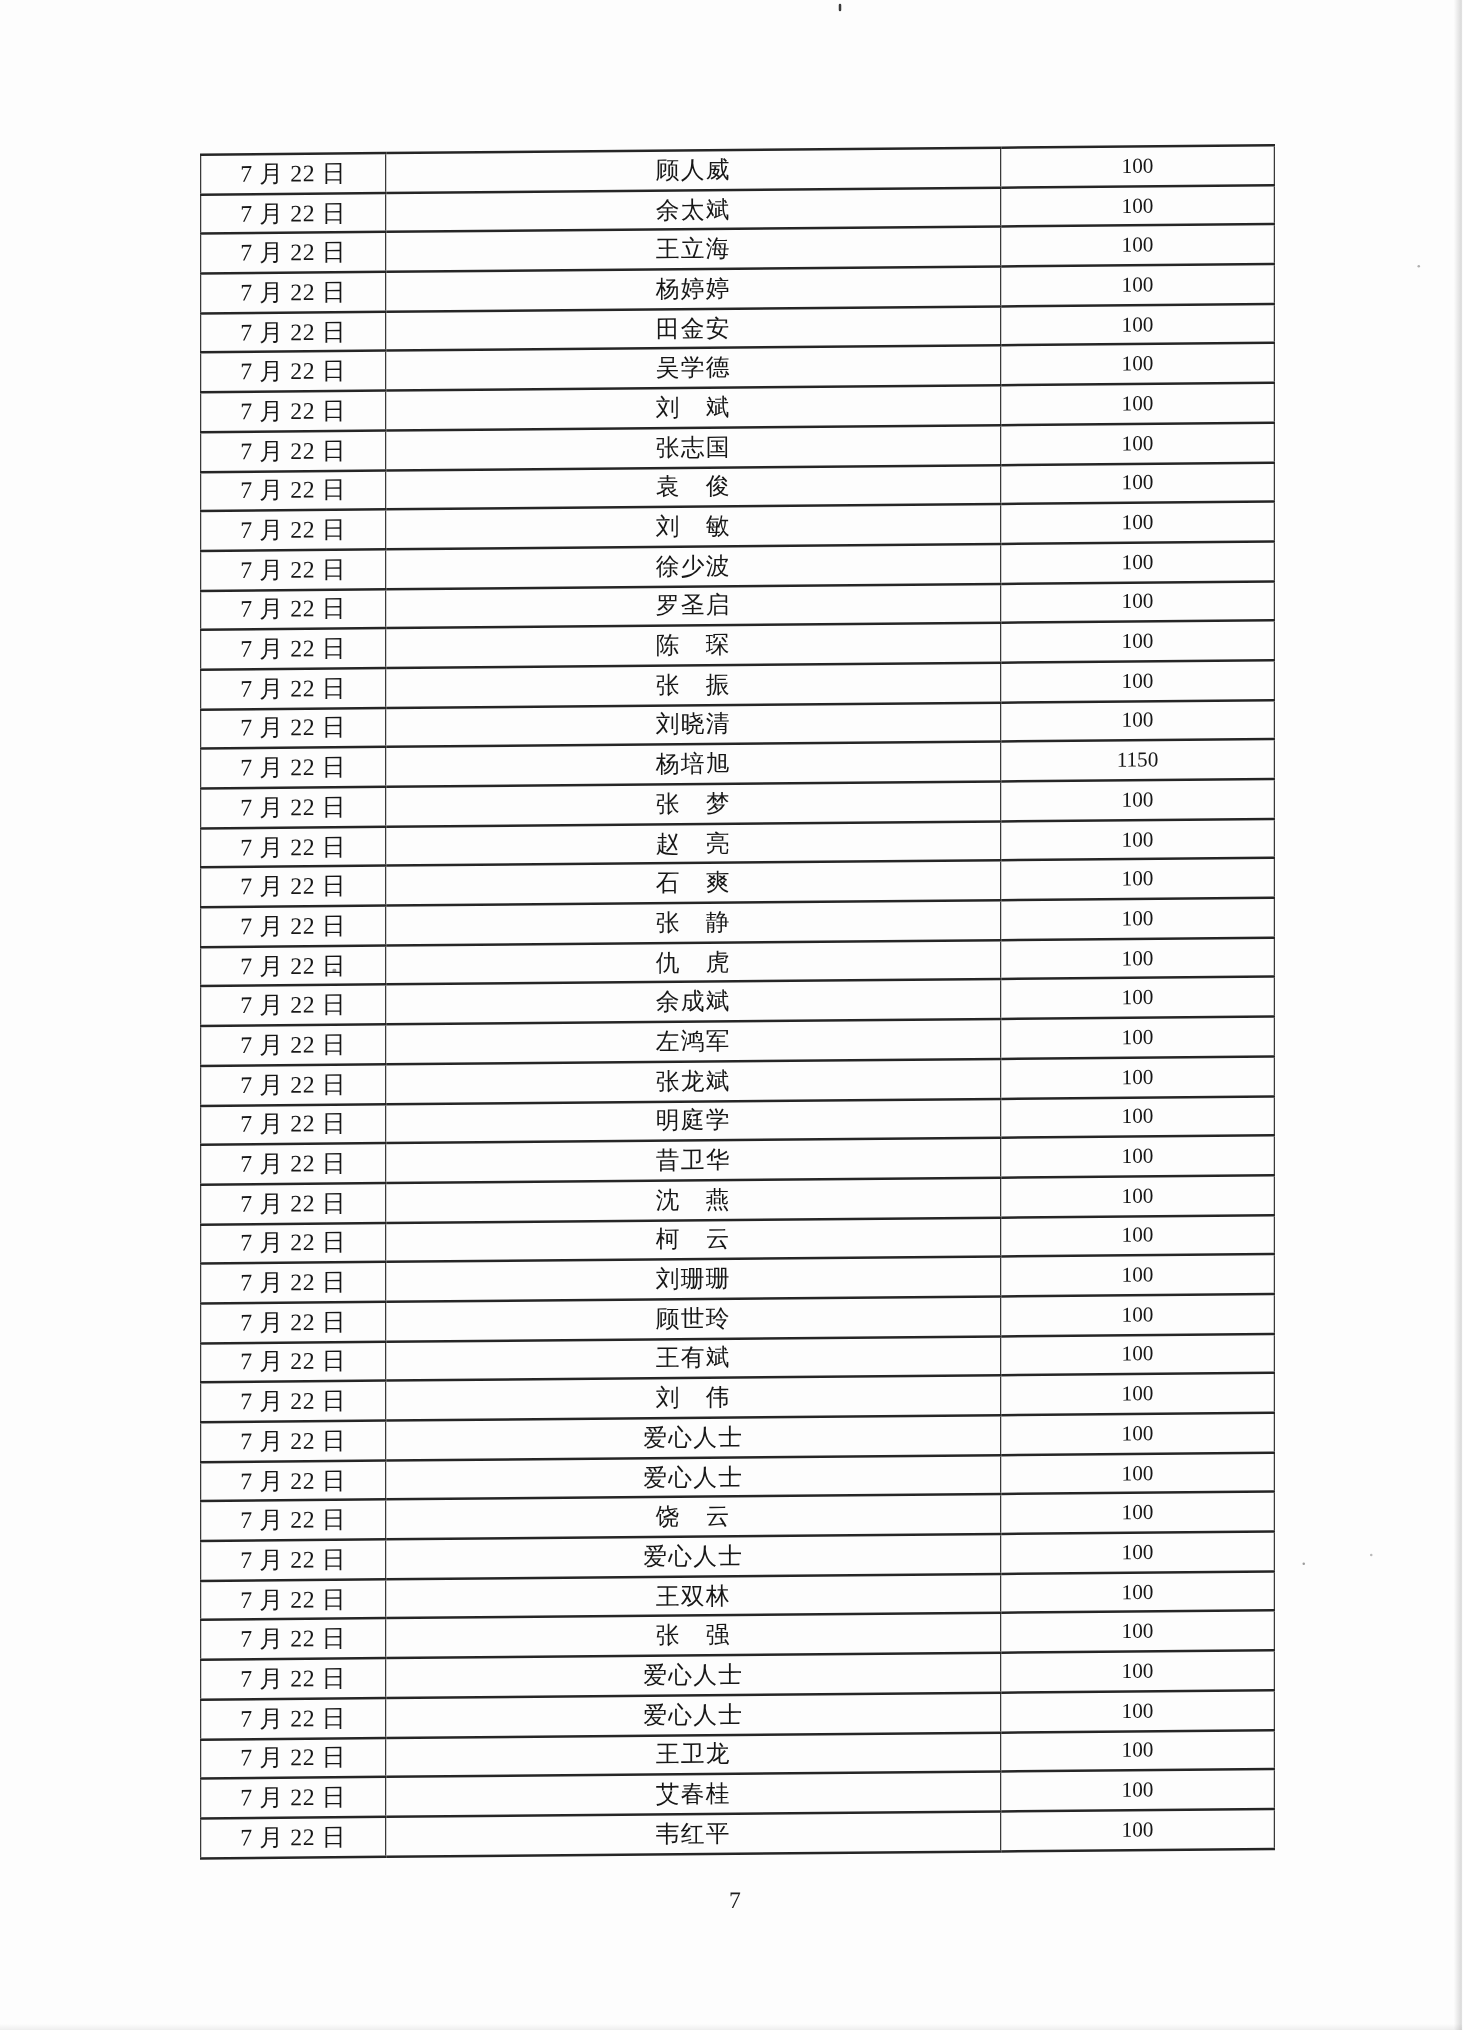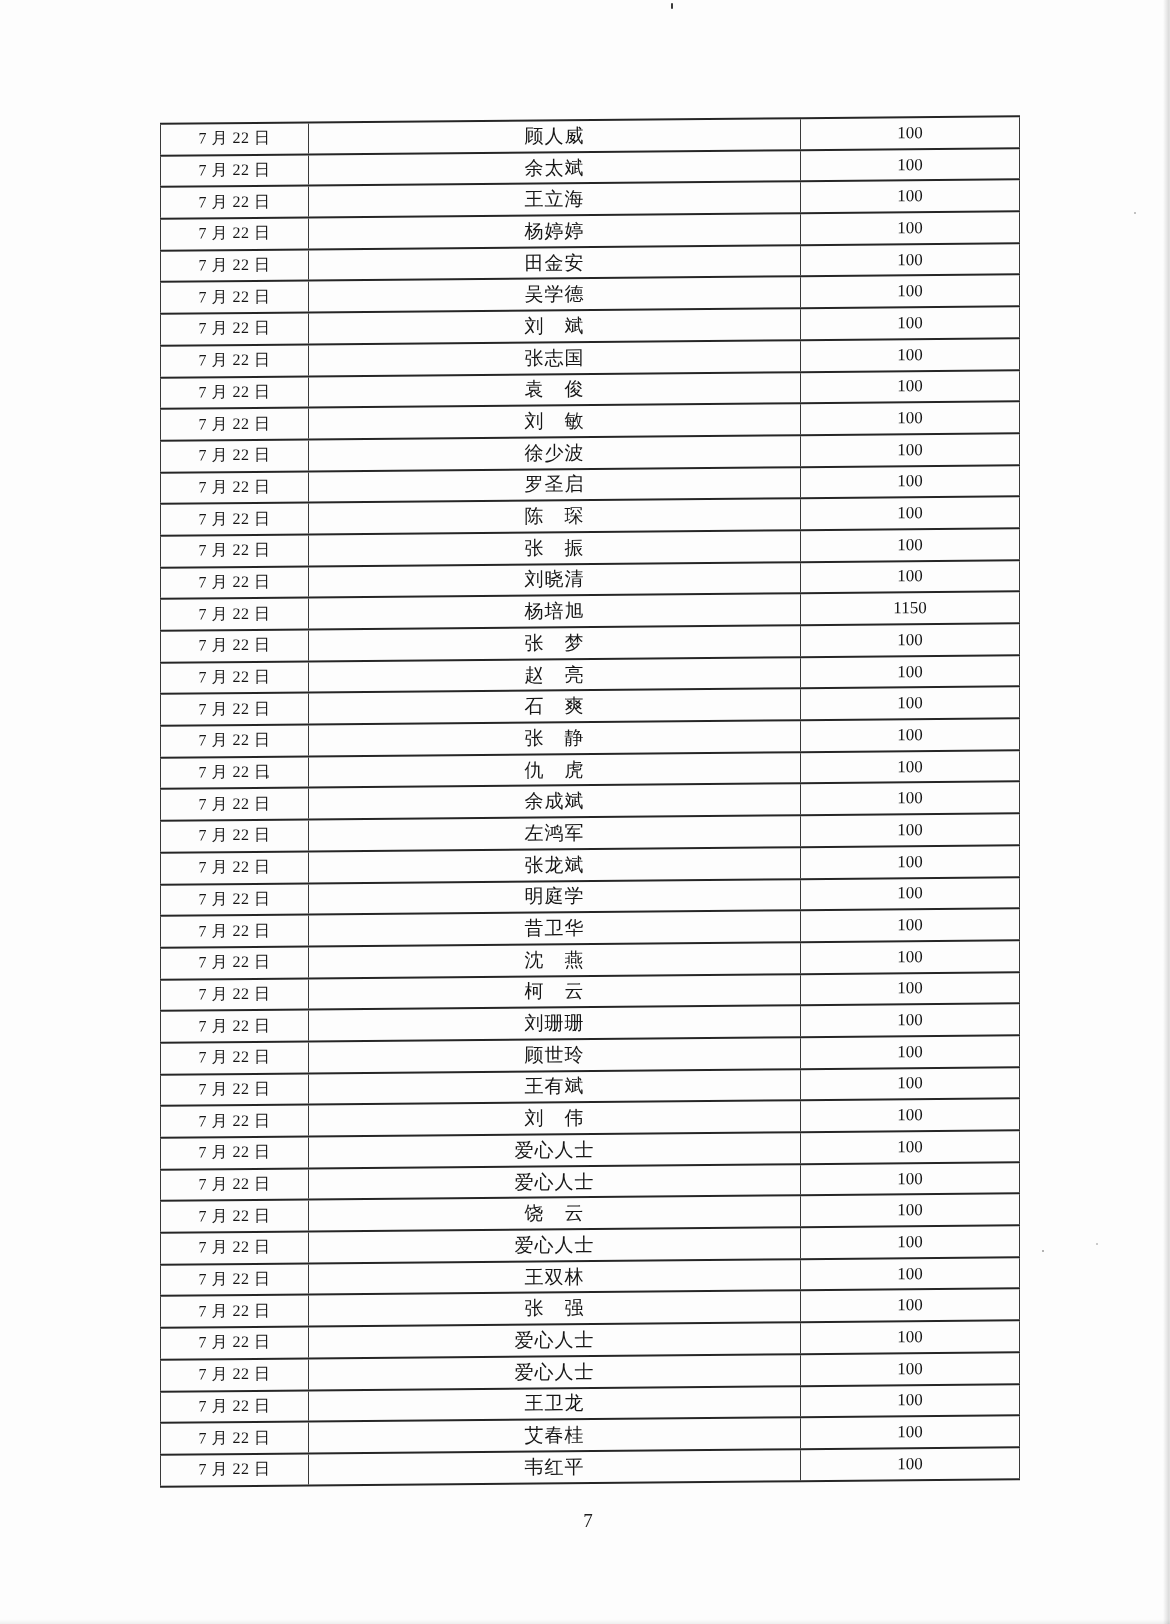--- a/index.html
+++ b/index.html
@@ -42,21 +42,21 @@
     border-bottom:2px solid #262626;
     border-left:1.4px solid #3a3a3a;
     border-right:1.4px solid #3a3a3a;
     height:29.7px;
     padding:0;
     text-align:center;
     vertical-align:middle;
     white-space:nowrap;
     overflow:hidden;
   }
-  td.col-date{width:147px;font-size:16px;letter-spacing:0.5px;}
+  td.col-date{width:147px;font-size:19px;letter-spacing:0.5px;}
   td.col-name{width:491px;font-size:19px;letter-spacing:1px;}
   td.col-amount{width:218px;font-size:17px;}
 
   .page-number{
     position:absolute;
     left:160px;top:1510px;width:856px;
     text-align:center;
     font-size:19px;
     color:#1d1d1d;
   }

